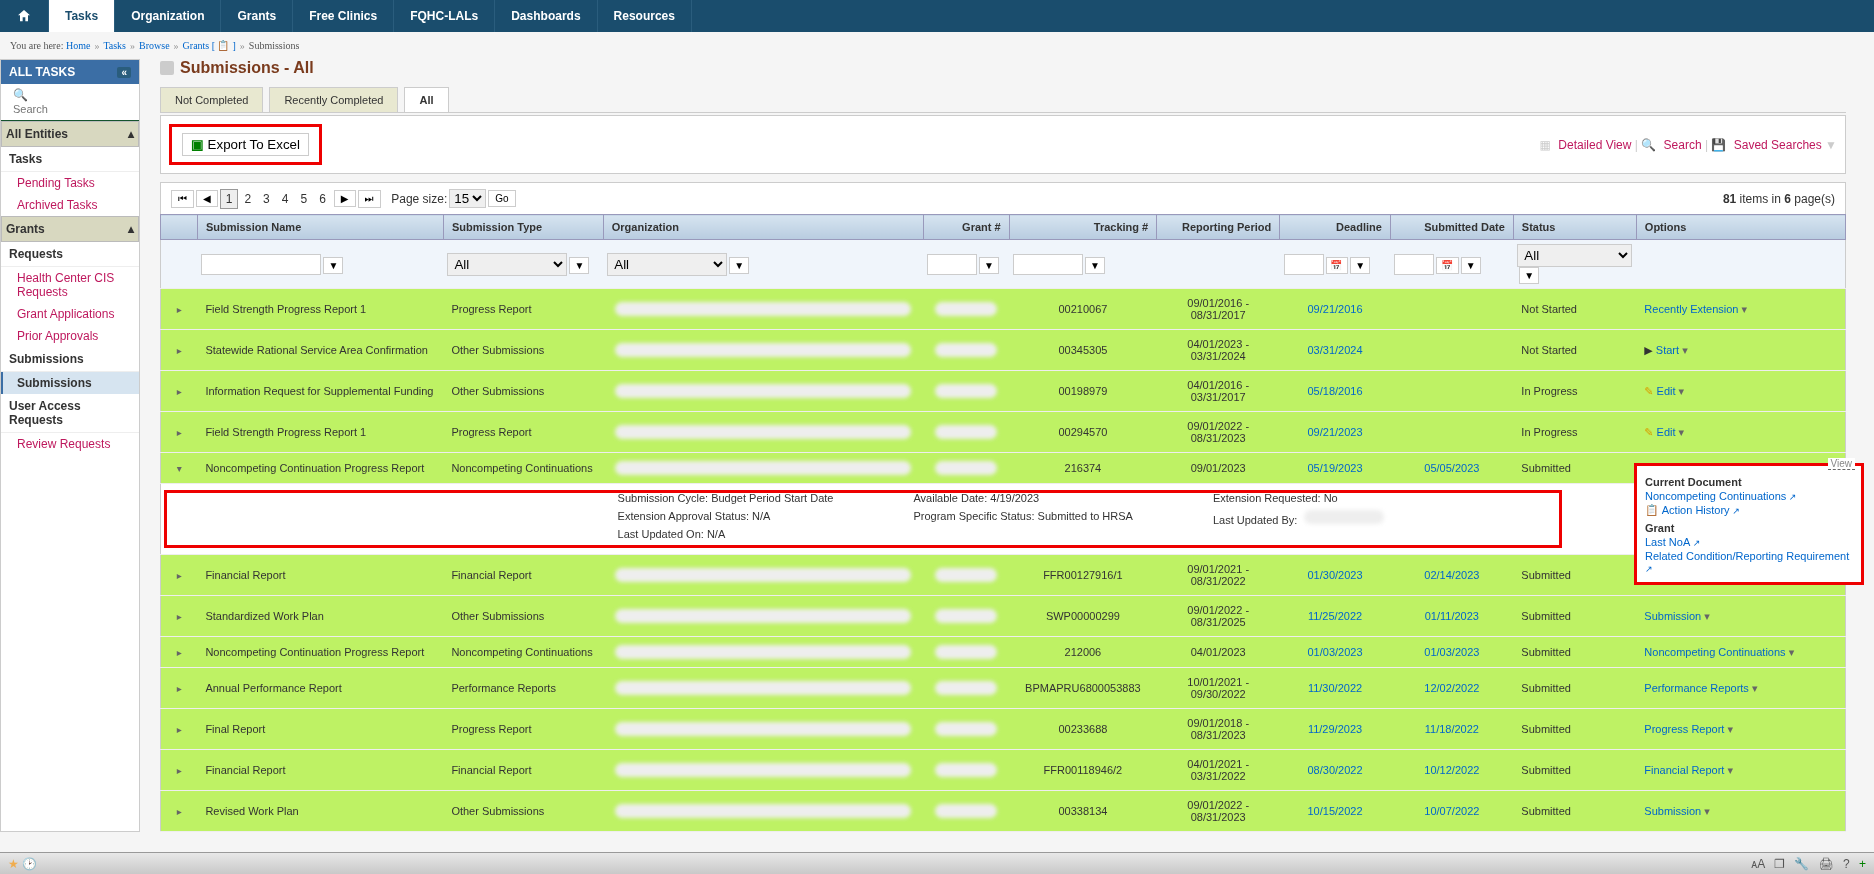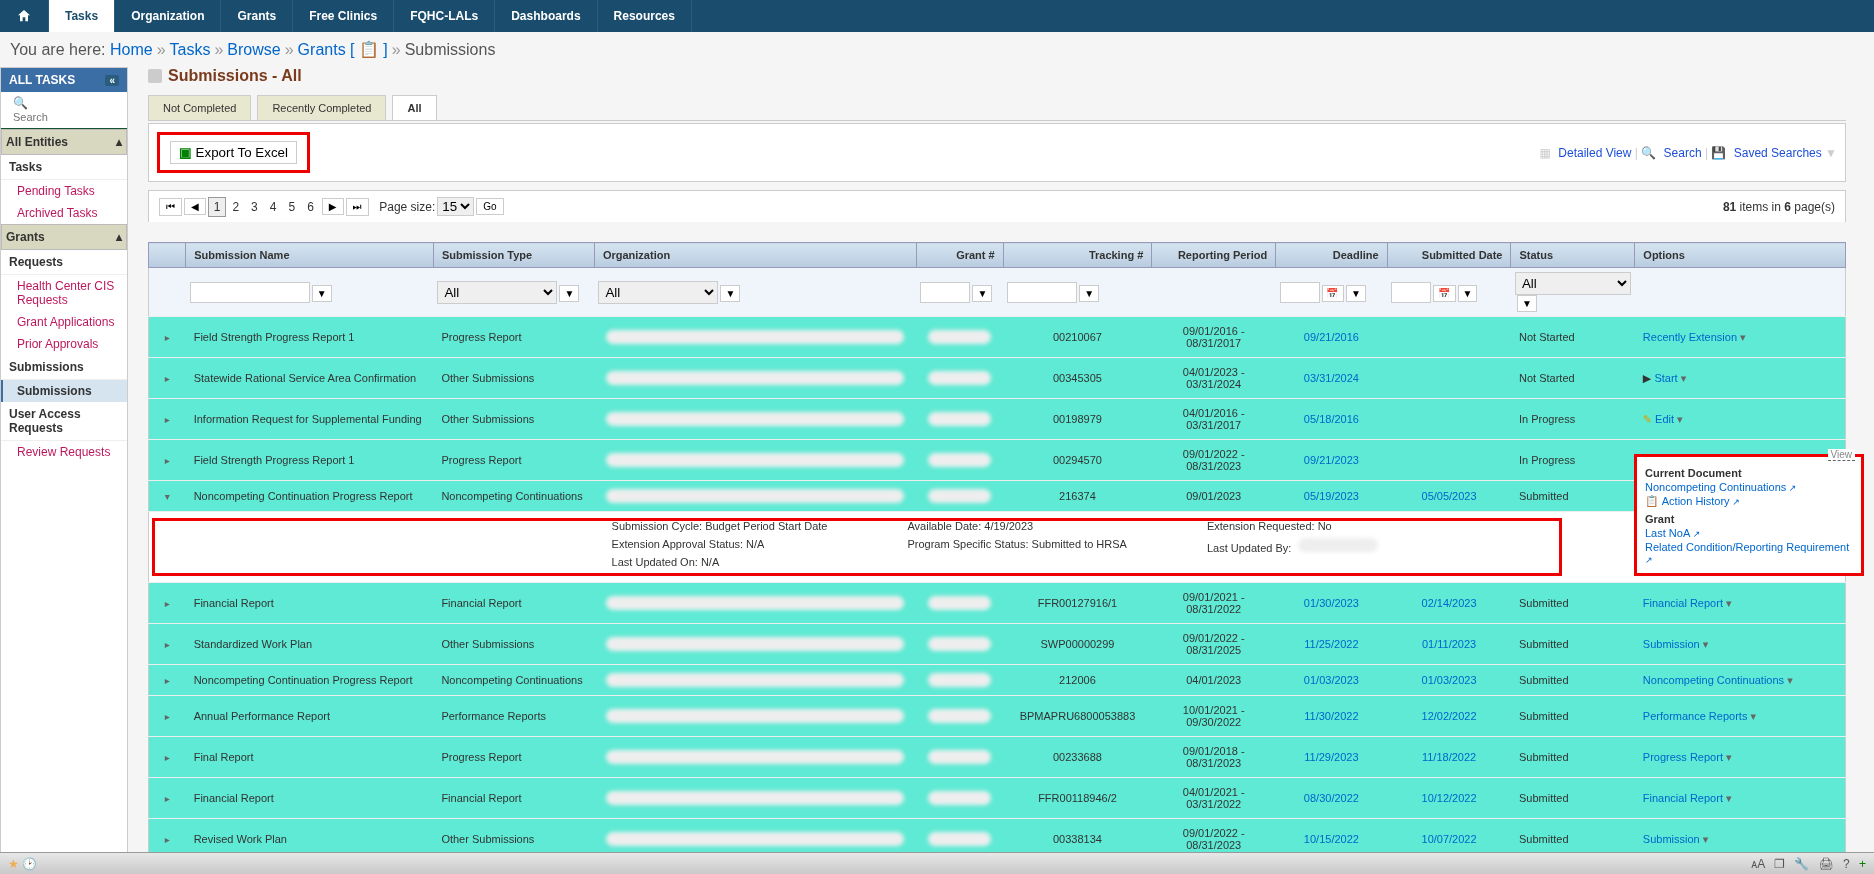--- a/index.html
+++ b/index.html
@@ -4,26 +4,26 @@
 <style>
 * { box-sizing: border-box; margin: 0; padding: 0; }
 body { font-family: Arial, sans-serif; font-size: 12px; background: #f5f5f5; color: #333; width: 1874px; }
 
 .topnav { background: #1a4d6d; height: 32px; display: flex; align-items: center; }
 .topnav .tab { padding: 8px 16px; color: #fff; border-right: 1px solid #2a5d7d; cursor: pointer; font-weight: bold; height: 32px; display: flex; align-items: center; }
 .topnav .tab.home-icon { background: #1a4d6d; }
 .topnav .tab.active { background: #fff; color: #1a4d6d; }
 .topnav .home-svg { fill: #fff; width: 16px; height: 16px; }
 
-.breadcrumb { padding: 8px 10px; font-size: 16px; color: #555; }
+.breadcrumb { padding: 8px 10px; font-size: 10px; color: #555; font-family: Liberation Serif, serif; }
 .breadcrumb a { color: #0066cc; text-decoration: none; }
 .breadcrumb .sep { margin: 0 4px; color: #999; }
 
 .layout { display: flex; }
-.sidebar { width: 128px; background: #fff; border: 1px solid #ccc; margin-right: 20px; flex-shrink: 0; }
+.sidebar { width: 140px; background: #fff; border: 1px solid #ccc; margin-right: 20px; flex-shrink: 0; }
 .sidebar .all-tasks { background: #3b6ea5; color: #fff; padding: 5px 8px; font-weight: bold; display: flex; justify-content: space-between; align-items: center; }
 .sidebar .collapse { background: #2a5d7d; color: #fff; padding: 0 4px; border-radius: 2px; font-size: 10px; }
 .sidebar .search { padding: 4px 12px; border-bottom: 1px solid #14532d; }
 .sidebar .search input { width: 100%; border: none; outline: none; font-size: 11px; }
 .sidebar .search .mag { color: #d9534f; margin-right: 4px; }
 .sidebar .section-head { background: #d8d8c0; padding: 5px 4px; font-weight: bold; display: flex; justify-content: space-between; border: 1px solid #bbb; }
 .sidebar .sub-head { font-weight: bold; padding: 5px 8px; border-bottom: 1px solid #eee; }
 .sidebar .link-item { padding: 4px 8px 4px 16px; color: #be185d; cursor: pointer; }
 .sidebar .active-item { background: #d6e4f0; border-left: 2px solid #3b6ea5; padding: 4px 8px 4px 14px; font-weight: bold; }
 
@@ -33,33 +33,33 @@
 .page-icon { width: 14px; height: 14px; background: #ccc; border-radius: 2px; }
 
 .subtabs { display: flex; border-bottom: 1px solid #ccc; margin-bottom: 2px; }
 .subtabs .stab { padding: 6px 14px; background: #e8e8d0; border: 1px solid #ccc; border-bottom: none; margin-right: 6px; cursor: pointer; font-size: 11px; }
 .subtabs .stab.active { background: #fff; font-weight: bold; }
 
 .toolbar { background: #fff; border: 1px solid #ccc; padding: 8px; margin-bottom: 8px; display: flex; justify-content: space-between; align-items: center; position: relative; }
 .export-btn { border: 1px solid #ccc; padding: 3px 8px; background: #fff; cursor: pointer; display: inline-flex; align-items: center; gap: 4px; }
 .export-btn .xl { color: green; font-weight: bold; }
 .export-wrap { border: 3px solid #e00; padding: 6px 10px; display: inline-block; }
-.tool-links a { color: #1d4ed8; text-decoration: none; margin-left: 4px; }
+.tool-links a { color: #be185d; text-decoration: none; margin-left: 4px; }
 .tool-links span { color: #ccc; }
 .arrow-down { color: #666; }
 
 .pager { padding: 6px 10px; display: flex; align-items: center; gap: 4px; background: #fff; border: 1px solid #ccc; border-bottom: none; justify-content: space-between; }
 .pager-left { display: flex; align-items: center; gap: 2px; }
 .pager button { border: 1px solid #ccc; background: #fff; padding: 2px 6px; cursor: pointer; font-size: 10px; }
 .pager .pg { border: 1px solid transparent; padding: 2px 5px; cursor: pointer; }
 .pager .pg.active { border: 1px solid #999; background: #eee; }
 .pager select { border: 1px solid #ccc; }
 .pager .info b { font-weight: bold; }
 
-table.grid { width: 100%; border-collapse: collapse; background: #5eead4; border: 1px solid #ccc; table-layout: fixed; margin-top: 20px; }
+table.grid { width: 100%; border-collapse: collapse; background: #bef264; border: 1px solid #ccc; table-layout: fixed; }
 table.grid th { background: linear-gradient(#d6e4f0, #b8cce0); border: 1px solid #99b; padding: 6px 8px; text-align: left; font-size: 11px; font-weight: bold; }
 table.grid td { border-bottom: 1px solid #eee; padding: 8px; font-size: 11px; vertical-align: middle; }
 table.grid .filter-row td { background: #f0f5fb; padding: 4px; }
 table.grid .filter-row input, table.grid .filter-row select { width: 100%; max-width: 120px; border: 1px solid #ccc; padding: 2px; }
 .fbtn { border: 1px solid #ccc; background: #fff; padding: 2px 4px; margin-left: 2px; font-size: 10px; cursor: pointer; }
 .expand { color: #666; cursor: pointer; font-size: 10px; }
 .blur-cell { background: #eee; border-radius: 8px; height: 14px; filter: blur(2px); display: block; margin: 0 4px; }
 .opt-link { color: #0066cc; cursor: pointer; }
 .opt-edit::before { content: '✎'; color: #d9a000; margin-right: 3px; }
 
@@ -461,21 +461,21 @@
             <td class="center">00338134</td>
             <td class="center">09/01/2022 - 08/31/2023</td>
             <td class="center link-blue">10/15/2022</td>
             <td class="center link-blue">10/07/2022</td>
             <td>Submitted</td>
             <td><span class="opt-link">Submission</span> <span class="arrow-down">▾</span></td>
           </tr>
         </tbody>
     </table>
 
-    <div class="popup" style="top:387px">
+    <div class="popup" style="top:404px">
       <div class="ptitle">View</div>
       <div class="sect">Current Document</div>
       <div><a class="ext">Noncompeting Continuations</a></div>
       <div>📋 <a class="ext">Action History</a></div>
       <div class="sect">Grant</div>
       <div><a class="ext">Last NoA</a></div>
       <div><a class="ext">Related Condition/Reporting Requirement</a></div>
     </div>
 
   </div>

